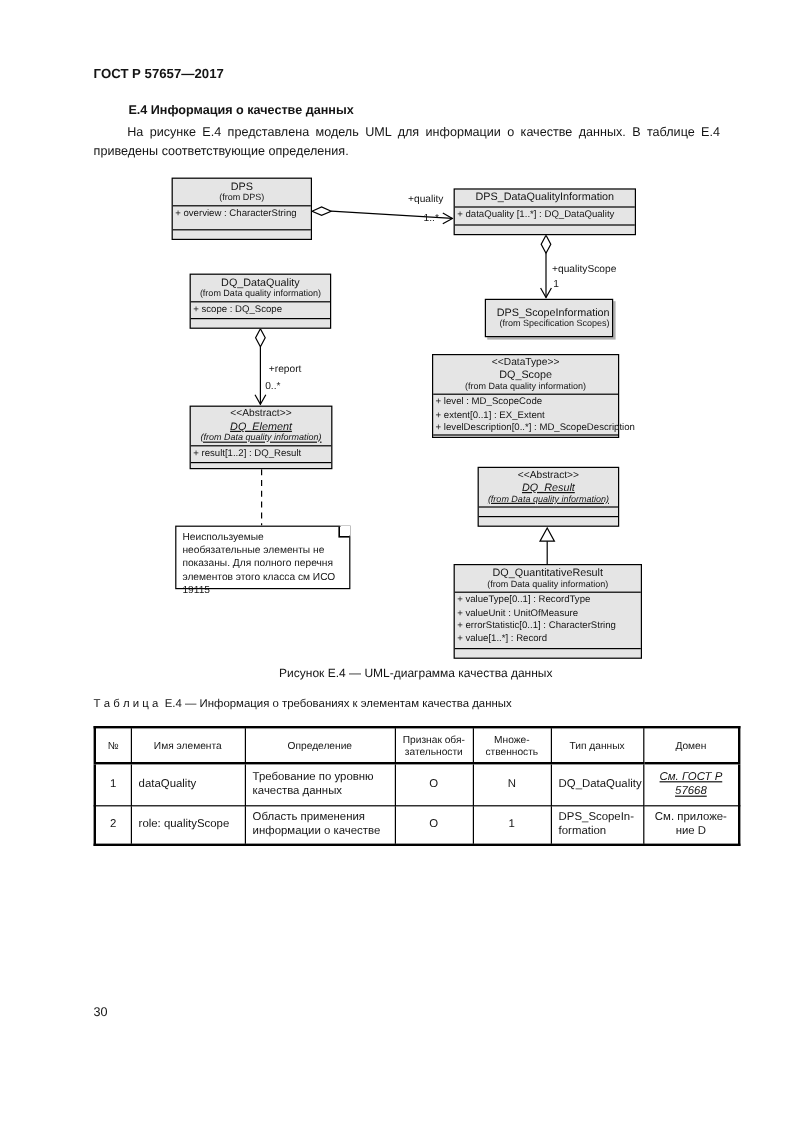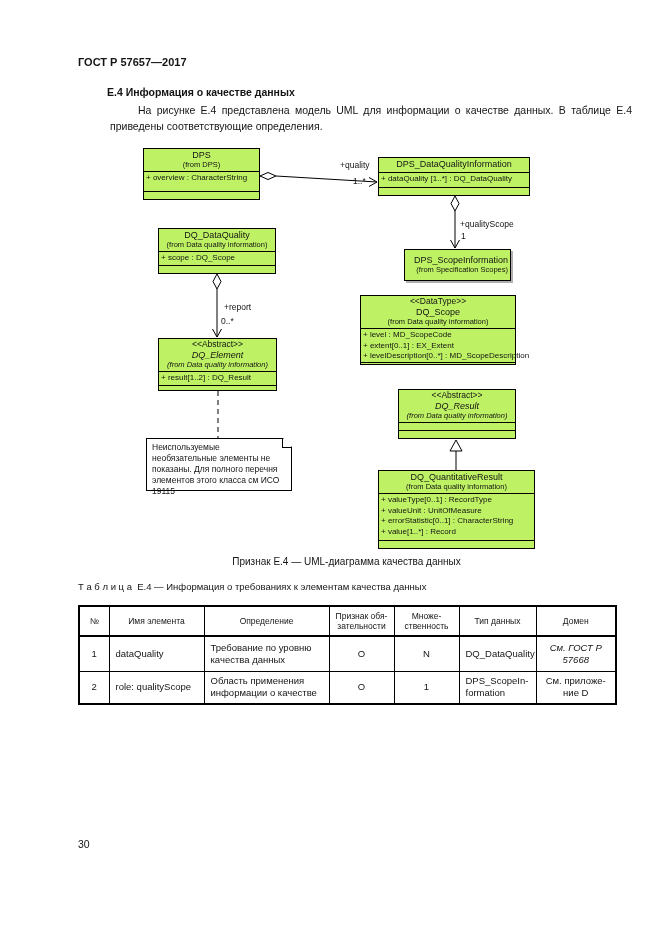--- a/index.html
+++ b/index.html
@@ -4,32 +4,32 @@
 <style>
   * { margin:0; padding:0; box-sizing:border-box; }
   html,body { background:#ffffff; }
   .page {
     position:relative; width:661px; height:935px; background:#fff;
     font-family:"Liberation Sans", sans-serif; color:#141414; overflow:hidden;border-radius:13px;
   }
   .doc-header { position:absolute; left:78px; top:56px; font-size:11px; font-weight:bold; }
   .sec-heading { position:absolute; left:107px; top:86px; font-size:10.5px; font-weight:bold; }
   .body-par { position:absolute; left:78px; top:102px; width:522px; font-size:10.5px;
-              line-height:1.55; text-indent:28px; text-align:justify;margin-left:32px; }
+              line-height:1.55; text-indent:28px; text-align:justify; }
   .page-num { position:absolute; left:78px; top:838px; font-size:10.5px; }
 
   
-  .uml-box { position:absolute; border:1px solid #000; background:#bef264;
+  .uml-box { position:absolute; border:1px solid #000; background:#e5e5e5;
              display:flex; flex-direction:column; }
   .uml-head { border-bottom:1px solid #000; text-align:center; padding:1px 2px 2px; }
   .uml-head.no-sep { border-bottom:none;text-align:right; }
   .stereo { font-size:8.5px; line-height:1.15; }
   .cls-title { font-size:9px; line-height:1.2; }
   .cls-from { font-size:7.5px; line-height:1.15; }
-  .it { font-style:italic; }
+  .it { font-style:italic;text-decoration:underline; }
   .uml-attrs { flex:1; padding:1px 2px; }
   .attr { font-size:8px; line-height:1.3; white-space:nowrap; }
   .cmp { border-top:1px solid #000; height:8px; flex:0 0 auto; }
   .cmp.grow { flex:1; }
   .shadowed { box-shadow:2px 2px 0 #b0b0b0; }
 
   .uml-note { position:absolute; border:1px solid #000; background:#fff;
               padding:3px 5px; font-size:8.5px; line-height:1.3; }
   .note-fold { position:absolute; right:-1px; top:-1px; width:0; height:0;
                border-left:9px solid transparent; border-top:9px solid #fff;
@@ -184,21 +184,21 @@
       <span>Неиспользуемые необязательные элементы не показаны. Для полного перечня элементов этого класса см ИСО 19115</span>
     </div>
 
     <span class="conn-label" style="left:340px;top:160px">+quality</span>
     <span class="conn-label" style="left:353px;top:176px">1..*</span>
     <span class="conn-label" style="left:460px;top:219px">+qualityScope</span>
     <span class="conn-label" style="left:461px;top:231px">1</span>
     <span class="conn-label" style="left:224px;top:302px">+report</span>
     <span class="conn-label" style="left:221px;top:316px">0..*</span>
 
-    <div class="fig-caption">Признак Е.4 — UML-диаграмма качества данных</div>
+    <div class="fig-caption">Рисунок Е.4 — UML-диаграмма качества данных</div>
   </div>
 
   <div class="tbl-title">Т а б л и ц а&nbsp; Е.4 — Информация о требованиях к элементам качества данных</div>
 
   <table class="gost">
     <colgroup>
       <col style="width:30px">
         <col style="width:95px">
         <col style="width:125px">
       <col style="width:65px">

